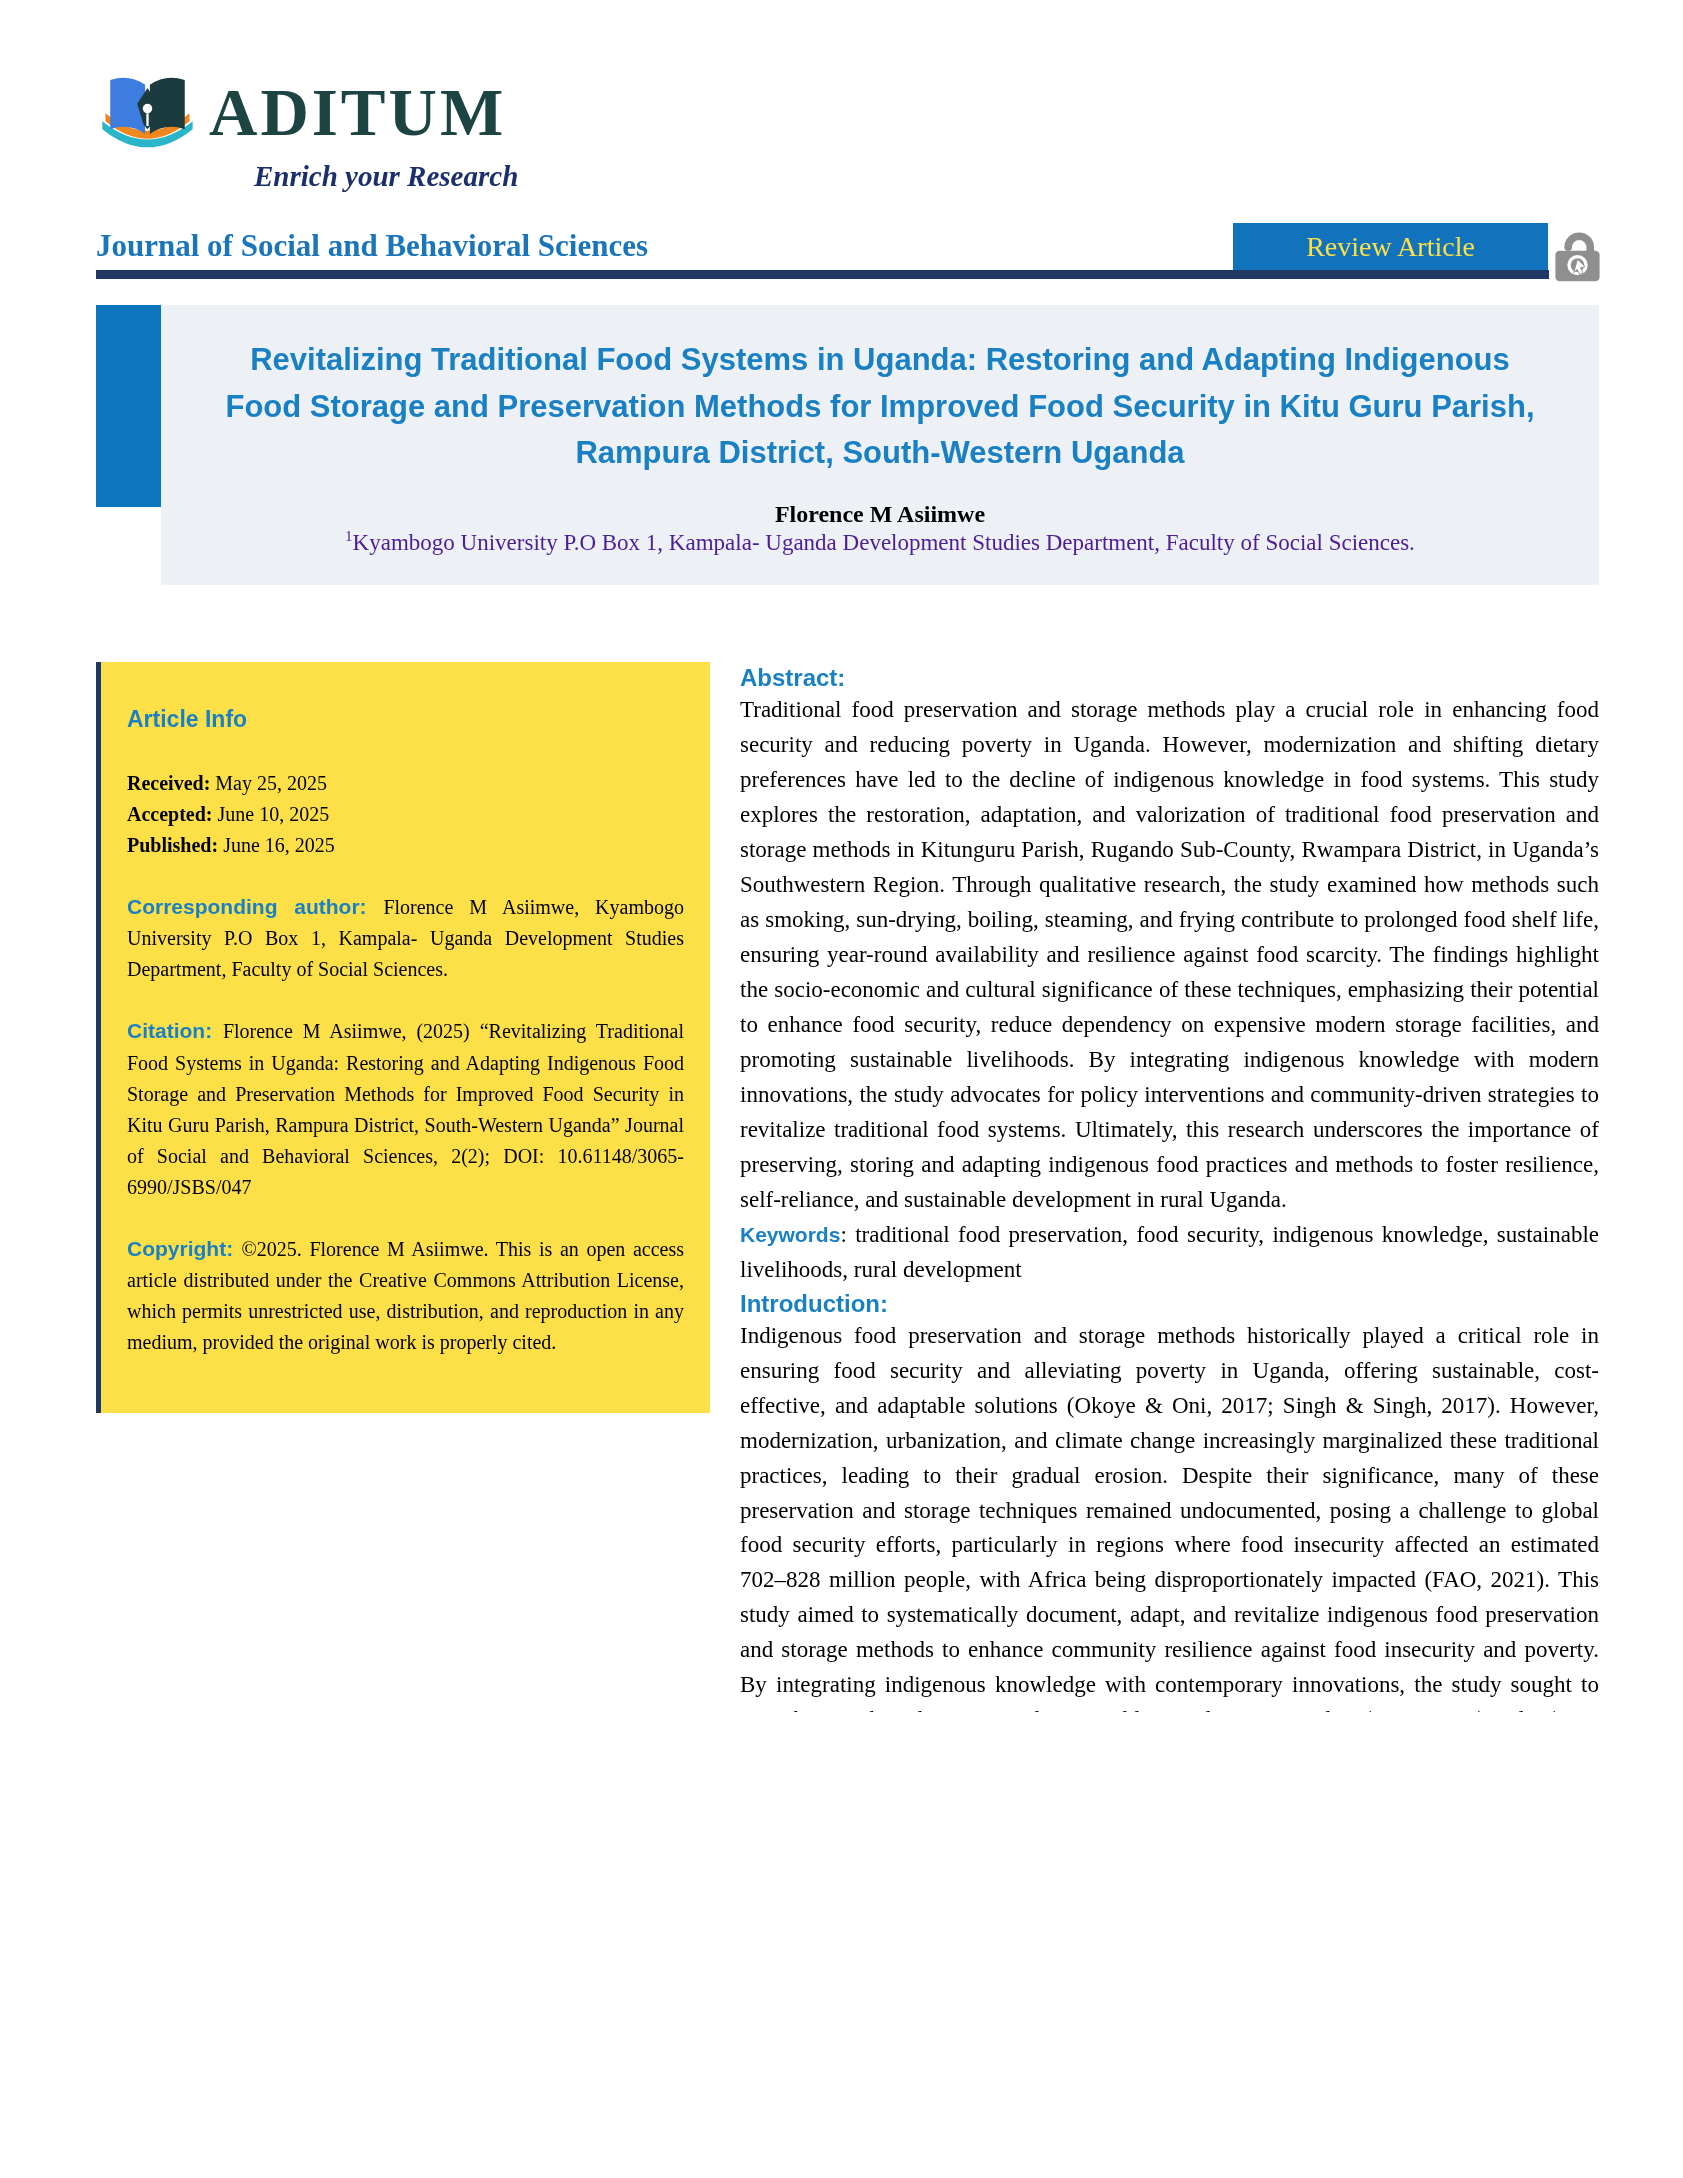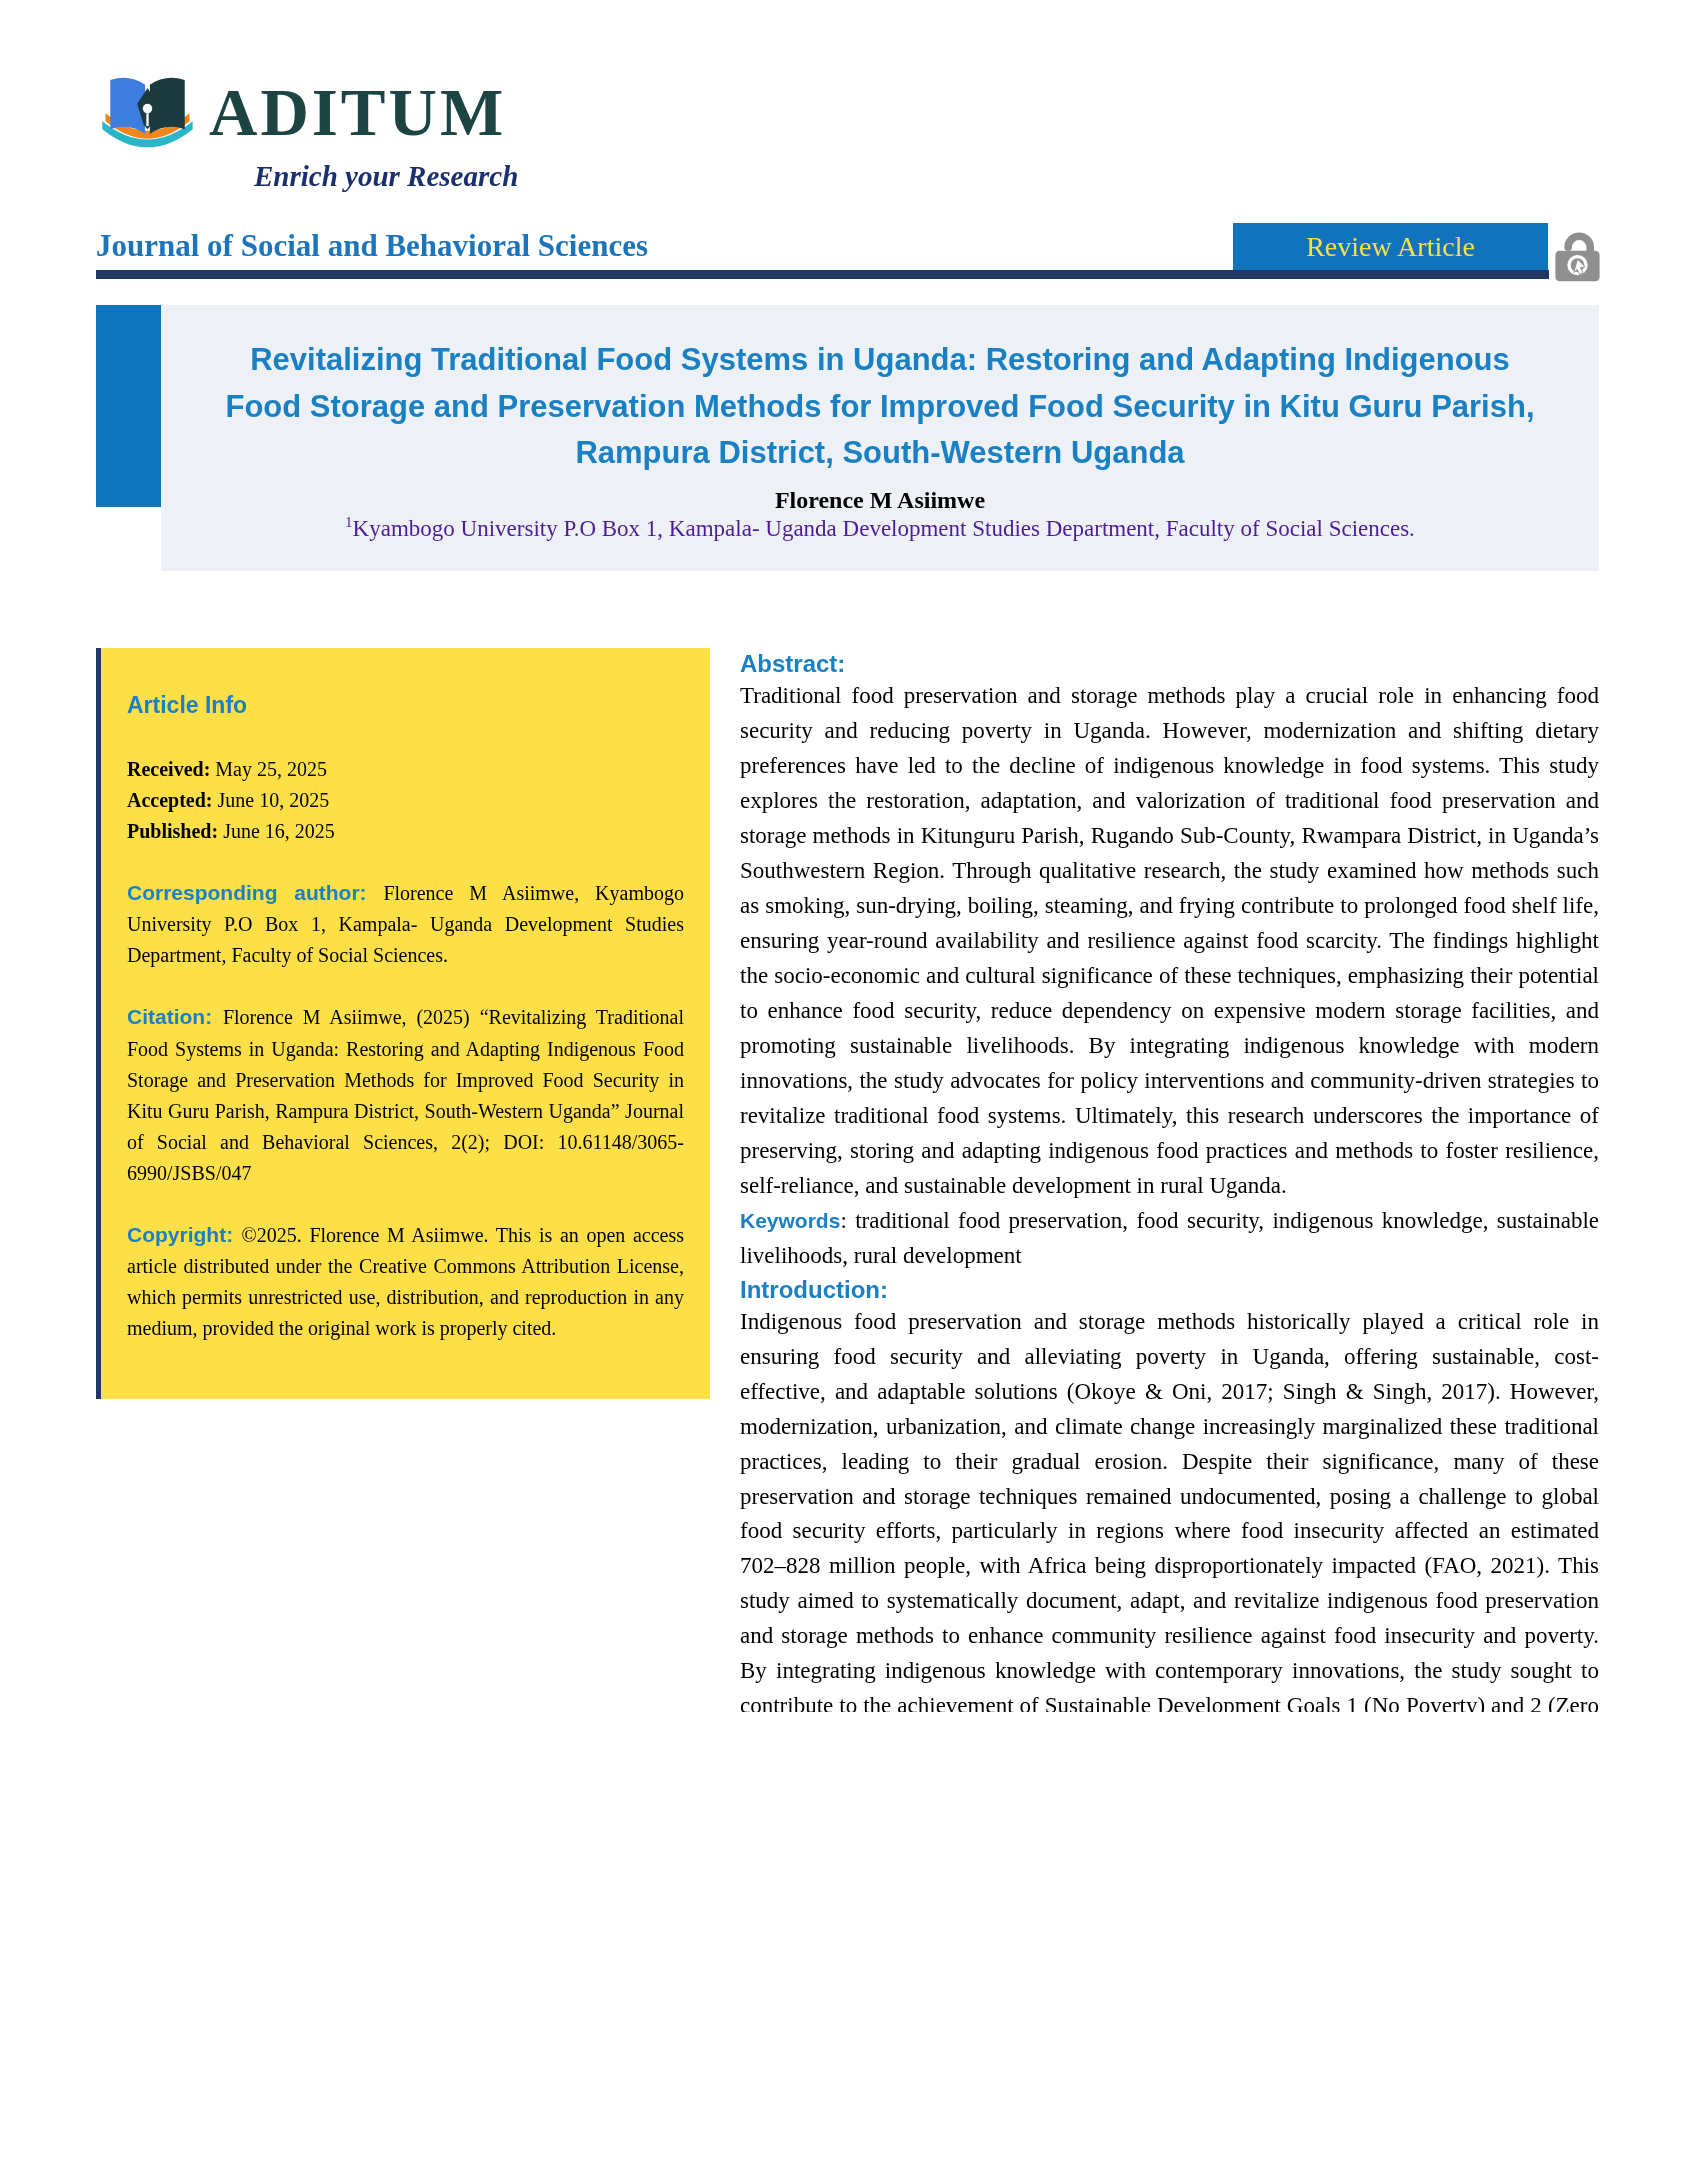--- a/index.html
+++ b/index.html
@@ -36,21 +36,21 @@
   .title-section { position:relative; margin:26px 84px 0 96px; }
   .title-stripe { position:absolute; left:0; top:0; width:65px; height:202px; background:#0d75bd; }
   .title-panel {
     margin-left:65px; background:#edf0f5; text-align:center; padding:32px 55px 30px 55px;
   }
   .article-title {
     font-family:"Liberation Sans", sans-serif; font-weight:bold; font-size:31px;
     color:#1a80c4; line-height:1.5;
   }
   .article-author {
-    margin-top:10px; font-family:"Liberation Serif", serif; font-weight:bold; font-size:24px; color:#000;
+    margin-top:24px; font-family:"Liberation Serif", serif; font-weight:bold; font-size:24px; color:#000;
   }
   .article-affiliation { margin-top:0; font-size:23px; color:#4c1d95; }
   .article-affiliation sup { font-size:15px; }
   
   .main { display:flex; gap:30px; margin:77px 84px 0 96px; align-items:flex-start; }
   .info-box {
     width:614px; flex:0 0 auto; background:#fde047; border-left:5px solid #203864;
     padding:40px 26px 55px 26px; font-size:20px; line-height:1.55;
   }
   .info-heading {

